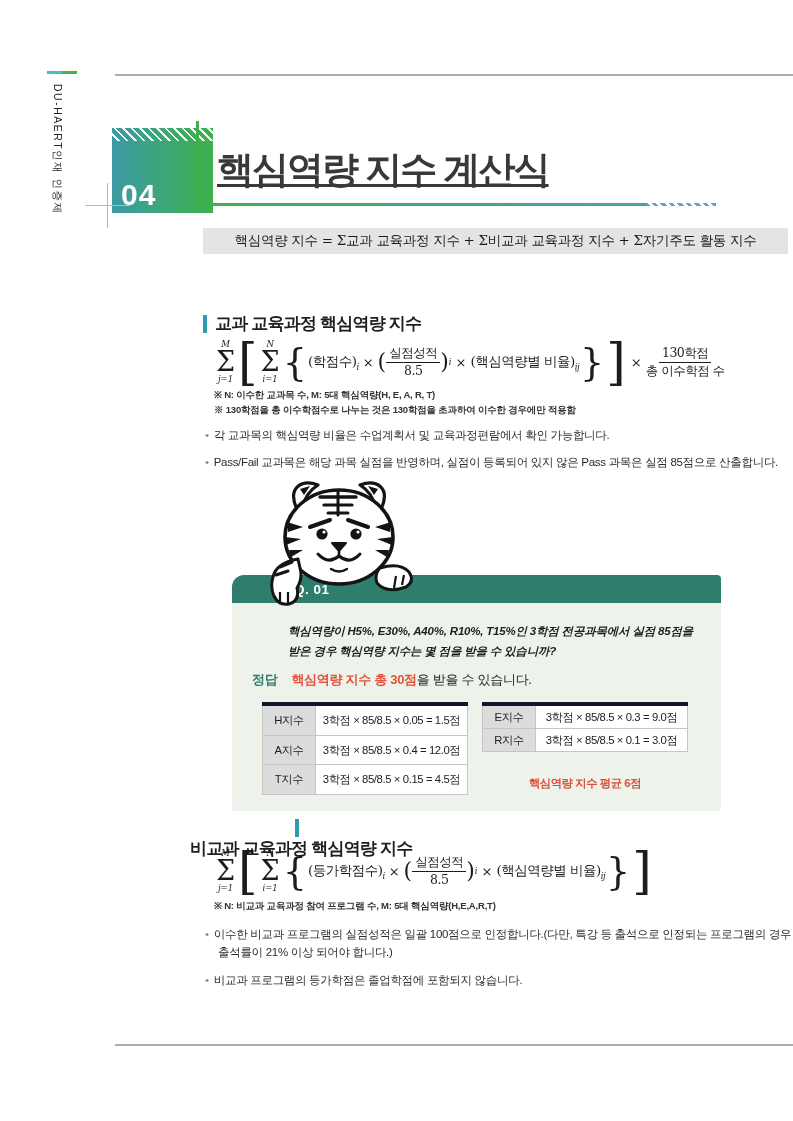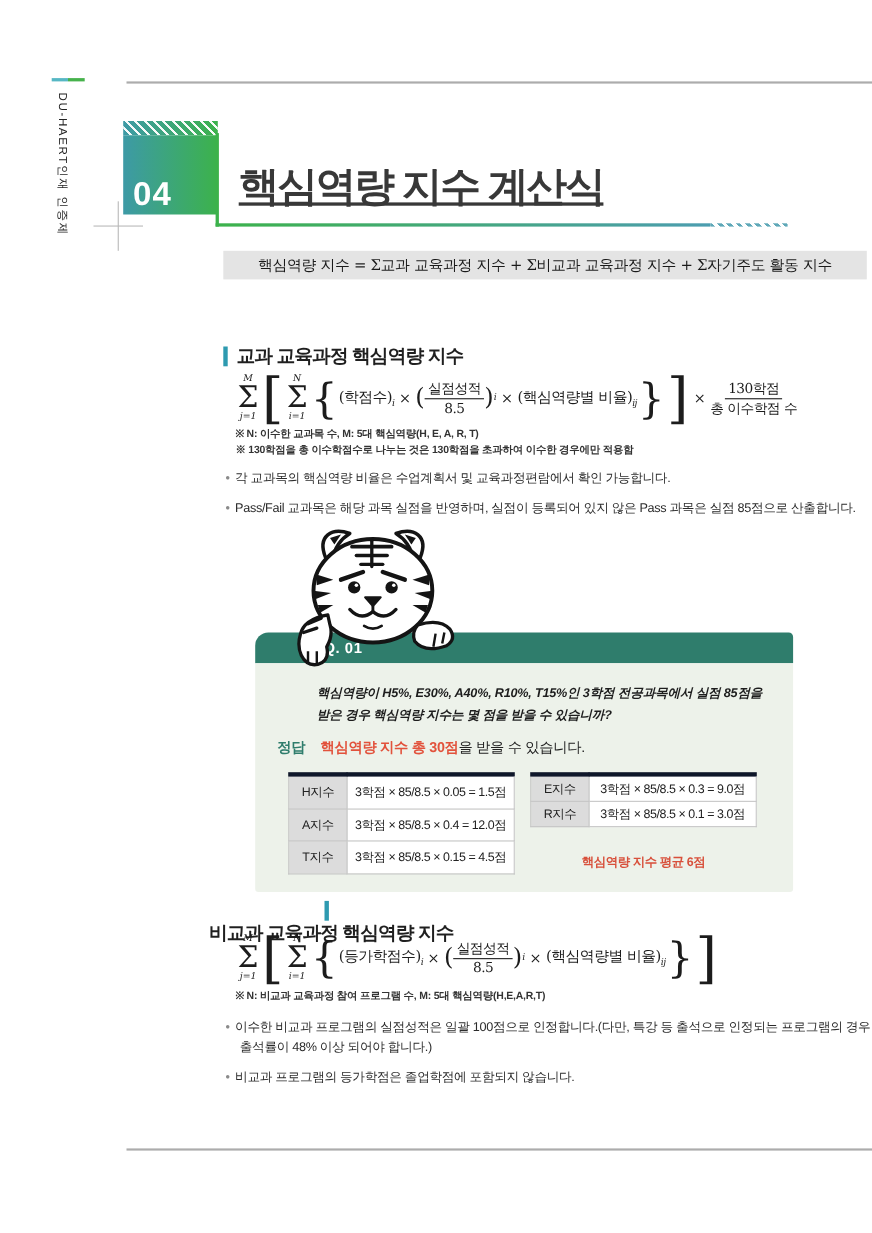--- a/index.html
+++ b/index.html
@@ -9,21 +9,21 @@
   
   .side-accent{position:absolute;left:47px;top:71px;width:30px;height:3px;
     background:linear-gradient(to right,#56b7c4 0 50%,#46b24c 50% 100%);}
   .side-label{position:absolute;left:64px;top:84px;transform:rotate(90deg);
     transform-origin:left top;font-size:10.5px;letter-spacing:1.5px;color:#222;white-space:nowrap;}
 
   .rule{position:absolute;left:115px;width:678px;height:2px;background:#acacac;}
   .rule.top{top:74px;} .rule.bottom{top:1044px;}
 
   
-  .badge{position:absolute;left:112px;top:110px;width:86px;}
+  .badge{position:absolute;left:112px;top:128px;width:101px;}
   .badge-stripes{height:13px;
     background:linear-gradient(90deg,#3d9aa6,#3cb24b);position:relative;}
   .badge-stripes:after{content:"";position:absolute;inset:0;
     background:repeating-linear-gradient(45deg,transparent 0 4px,rgba(255,255,255,.95) 4px 6px);}
   .badge-body{height:72px;background:linear-gradient(90deg,#3d9aa6,#3cb24b);position:relative;}
   .badge-num{position:absolute;left:9px;bottom:1px;color:#fff;font-size:30px;font-weight:bold;letter-spacing:1px;}
 
   .cross-h{position:absolute;left:85px;top:205px;width:45px;height:1px;background:#b9b9b9;}
   .cross-v{position:absolute;left:107px;top:183px;width:1px;height:45px;background:#b9b9b9;}
 
@@ -295,17 +295,17 @@
     <span class="mt"><span>(핵심역량별 비율)</span><sub>ij</sub></span>
     <span class="dB">}</span>
     <span class="dL">]</span>
   </div>
 
   <div class="notes" id="notes2">
     <div>※ N: 비교과 교육과정 참여 프로그램 수, M: 5대 핵심역량(H,E,A,R,T)</div>
   </div>
 
   <ul class="bullets" id="bullets2">
-    <li><span class="dot">•</span><span>이수한 비교과 프로그램의 실점성적은 일괄 100점으로 인정합니다.(다만, 특강 등 출석으로 인정되는 프로그램의 경우 출석률이 48% 이상 되어야 합니다.)</span></li>
+    <li><span class="dot">•</span><span>이수한 비교과 프로그램의 실점성적은 일괄 100점으로 인정합니다.(다만, 특강 등 출석으로 인정되는 프로그램의 경우 출석률이 21% 이상 되어야 합니다.)</span></li>
     <li><span class="dot">•</span><span>비교과 프로그램의 등가학점은 졸업학점에 포함되지 않습니다.</span></li>
   </ul>
 
 </div>
 
 </body></html>

